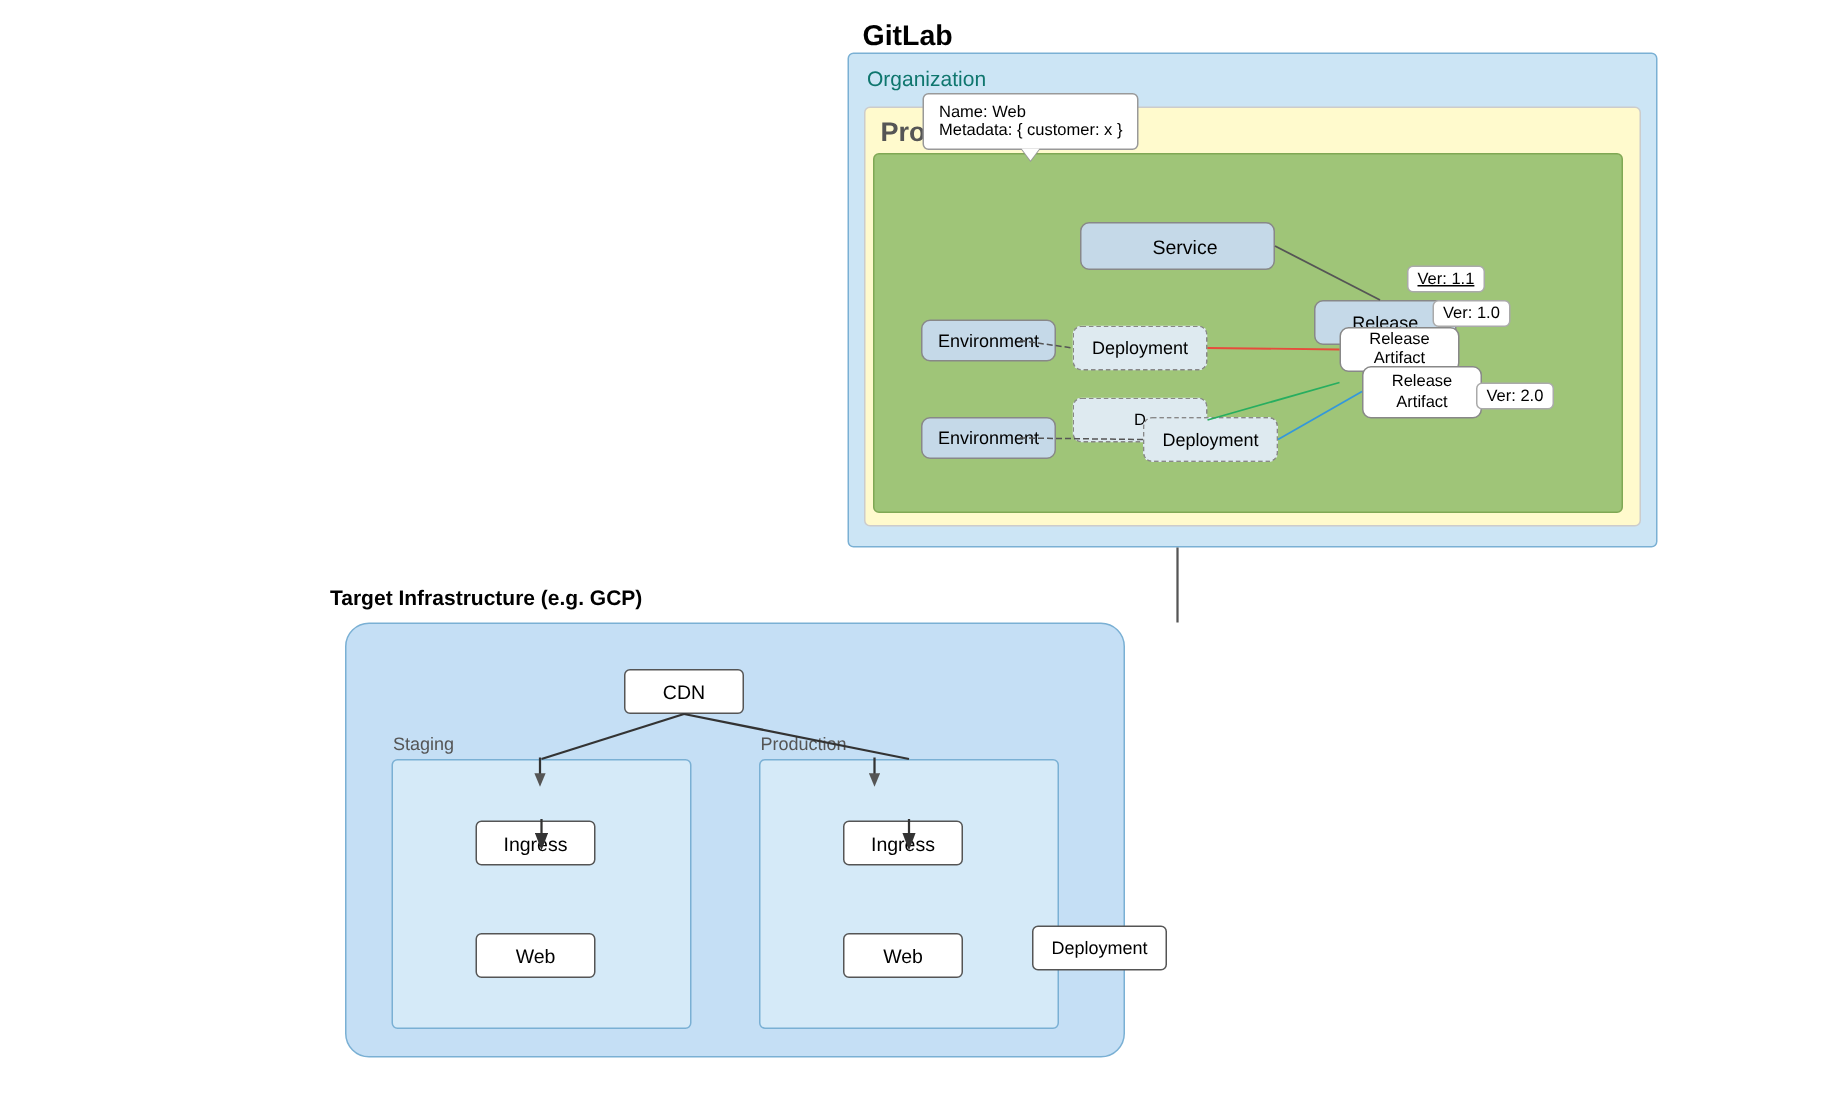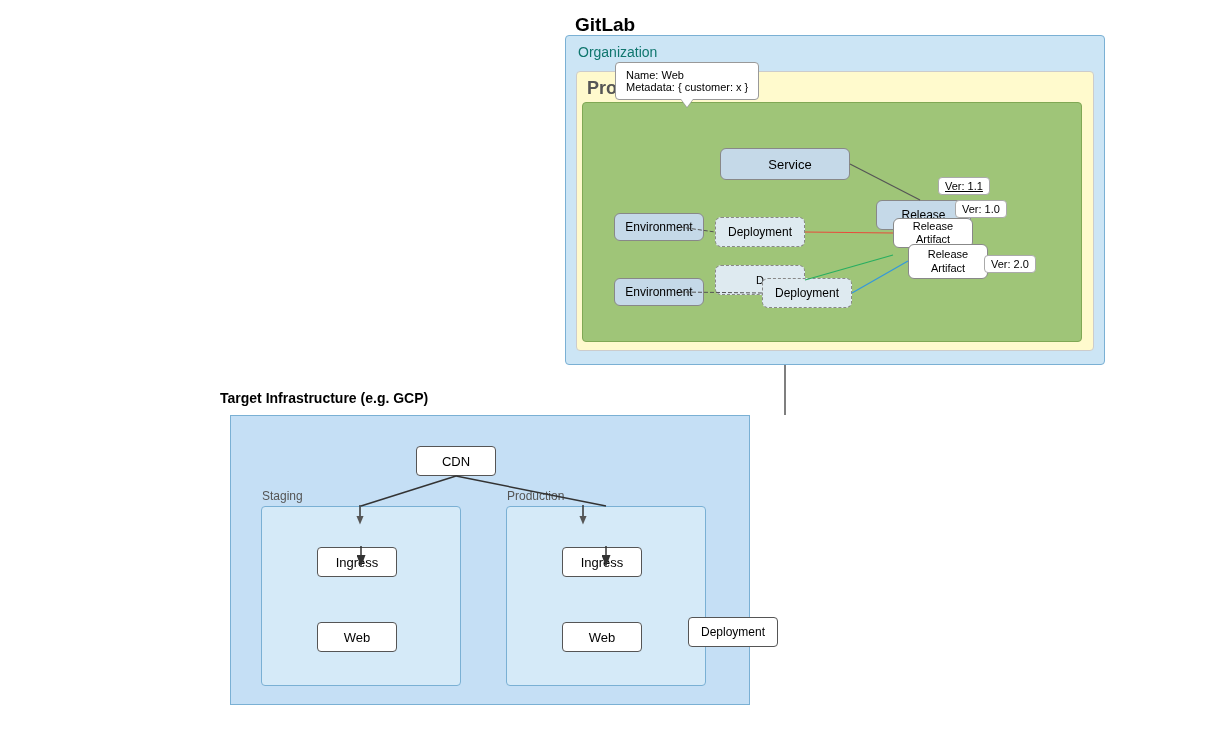--- a/index.html
+++ b/index.html
@@ -275,21 +275,21 @@
     }
 
     .infra-outer {
       position: absolute;
       top: 415px;
       left: 230px;
       width: 520px;
       height: 290px;
       background: #c5dff5;
       border: 1.5px solid #7ab0d4;
-      border-radius: 0;
+      border-radius: 16px;
     }
 
     
     .cdn-box {
       position: absolute;
       top: 30px;
       left: 185px;
       width: 80px;
       height: 30px;
       background: white;

